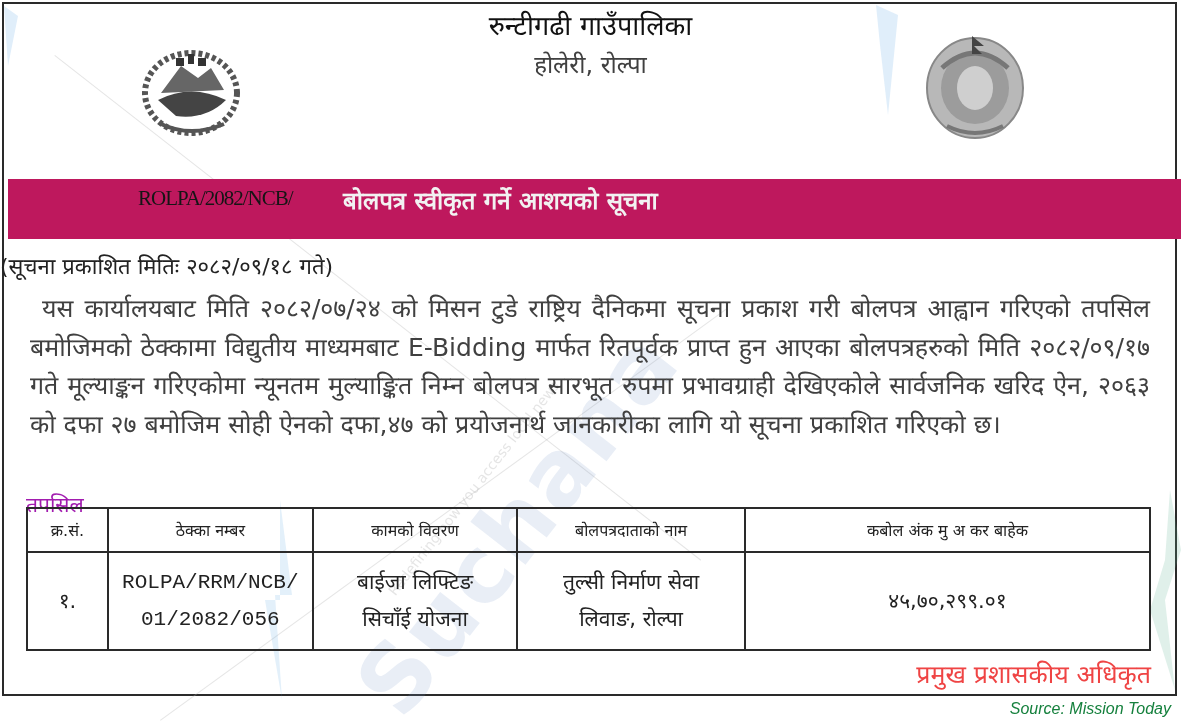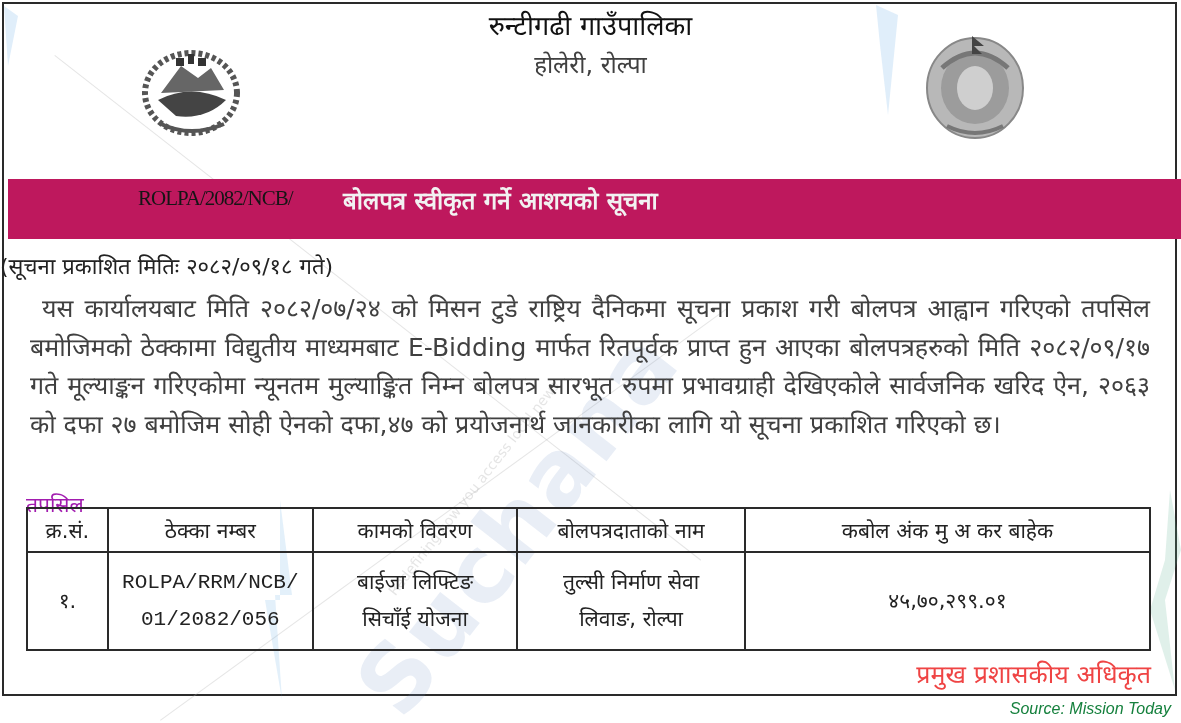--- a/index.html
+++ b/index.html
@@ -48,21 +48,21 @@
       text-align: justify; text-align-last: left;
     }
     .para .indent { display: inline-block; width: 12px; }
     .detail-label { position: absolute; left: 26px; top: 471px; font-size: 21px; color: #a21caf; margin-top: 19px; }
     table.tender {
       position: absolute; left: 26px; top: 507px; width: 1125px; border-collapse: collapse;
     }
     table.tender th, table.tender td {
       border: 2px solid #2a2a2a; text-align: center; color: #222; font-weight: normal;
     }
-    table.tender th { height: 40px; font-size: 21px; }
+    table.tender th { height: 40px; font-size: 16px; }
     table.tender td { height: 94px; font-size: 21px; line-height: 37px; }
     td.ref { font-family: Liberation Mono, monospace; font-size: 22px; line-height: 26px; }
     .signatory { position: absolute; right: 30px; top: 656px; font-size: 25px; color: #ef4444; }
     .source {
       position: absolute; right: 10px; top: 700px; font-family: "Liberation Sans", sans-serif; font-style: italic;
       font-size: 16px; color: #15803d;
     }
     .faint-line { position: absolute; height: 1px; background: rgba(180,180,180,0.35); transform-origin: 0 0; }
   </style>
 </head>

